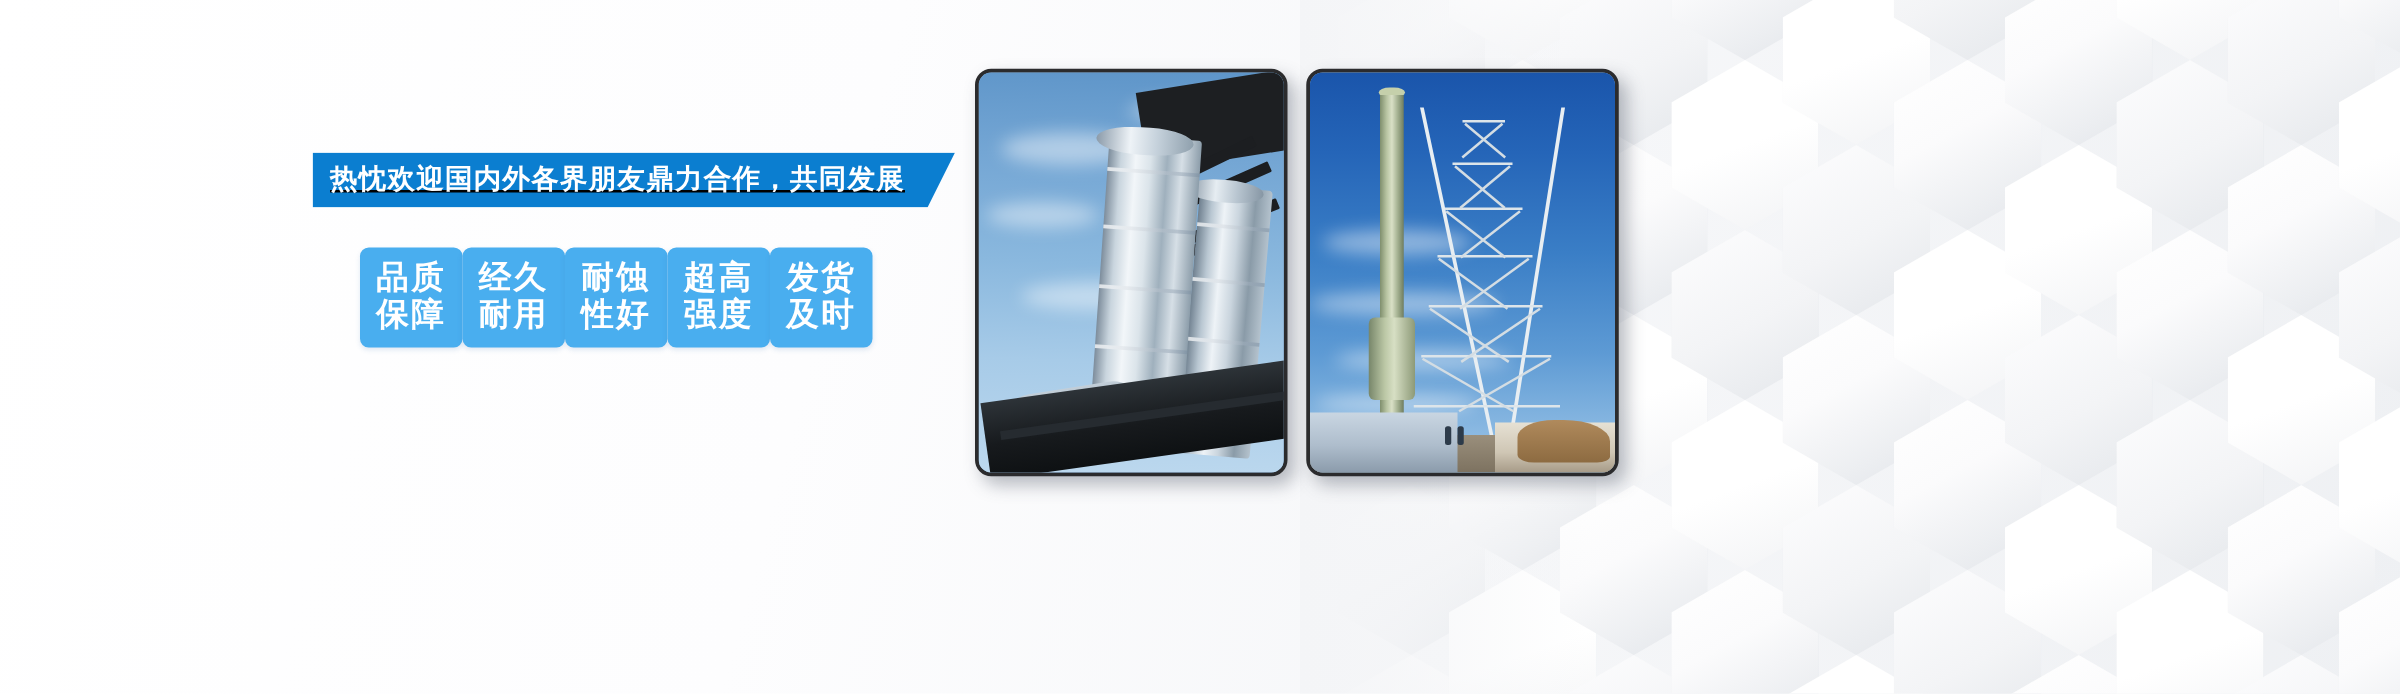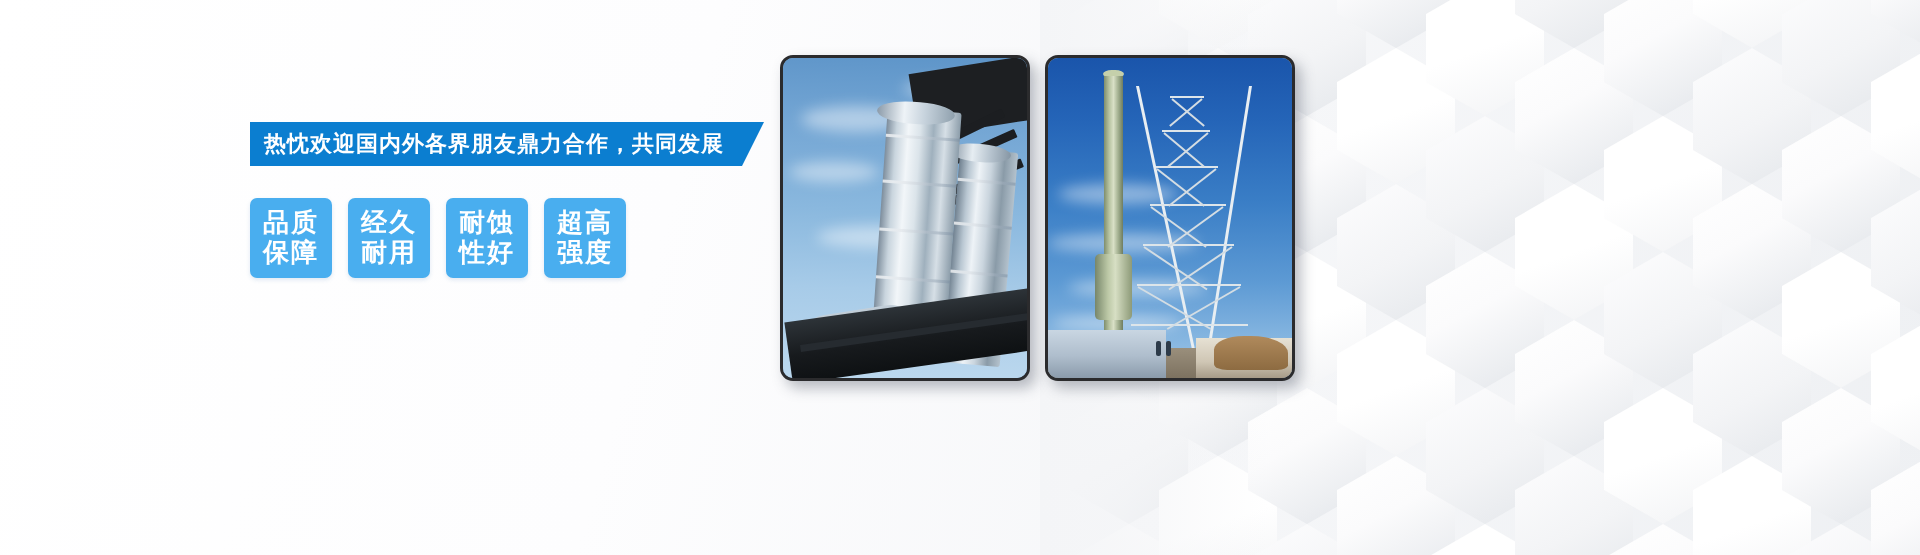--- a/index.html
+++ b/index.html
@@ -47,28 +47,29 @@
   }
   .headline .gap{display:inline-block;width:26px;}
 
   .subbar-wrap{margin-top:36px;position:relative;height:44px;}
   .subbar{
     display:inline-block;position:relative;
     background:#0b7ed0;
     padding:9px 40px 9px 14px;
     height:44px;box-sizing:border-box;
     clip-path:polygon(0 0,100% 0,calc(100% - 22px) 100%,0 100%);
+    text-decoration:underline;
   }
   .subbar span{
     display:block;color:#ffffff;font-size:22px;line-height:26px;
     font-weight:700;letter-spacing:1px;white-space:nowrap;
     font-family:"DejaVu Sans","Liberation Sans",sans-serif;
   }
 
-  .badges{margin-top:32px;display:flex;gap:16px;}
+  .badges{margin-top:32px;display:flex;gap:0;margin-left:38px;}
   .badge{
     background:#49aeef;border-radius:7px;
     padding:9px 13px 11px;
     display:flex;flex-direction:column;align-items:center;justify-content:center;
     box-shadow:0 2px 4px rgba(60,120,180,.16);
   }
   .badge b{
     display:block;color:#ffffff;font-size:26px;line-height:30px;
     font-weight:700;letter-spacing:2px;white-space:nowrap;
     font-family:"DejaVu Sans","Liberation Sans",sans-serif;
@@ -282,20 +283,24 @@
         <b>经久</b>
         <b>耐用</b>
       </div>
       <div class="badge">
         <b>耐蚀</b>
         <b>性好</b>
       </div>
       <div class="badge">
         <b>超高</b>
         <b>强度</b>
+      </div>
+      <div class="badge">
+        <b>发货</b>
+        <b>及时</b>
       </div>
     </div>
   </div>
 
   <div class="photo photo-1">
     <div class="sky"></div>
     <div class="cloud" style="left:18px;top:48px;width:110px;height:26px;"></div>
     <div class="cloud" style="left:6px;top:104px;width:90px;height:20px;"></div>
     <div class="cloud" style="left:34px;top:168px;width:120px;height:22px;"></div>
     <div class="cloud" style="left:120px;top:22px;width:100px;height:18px;"></div>

